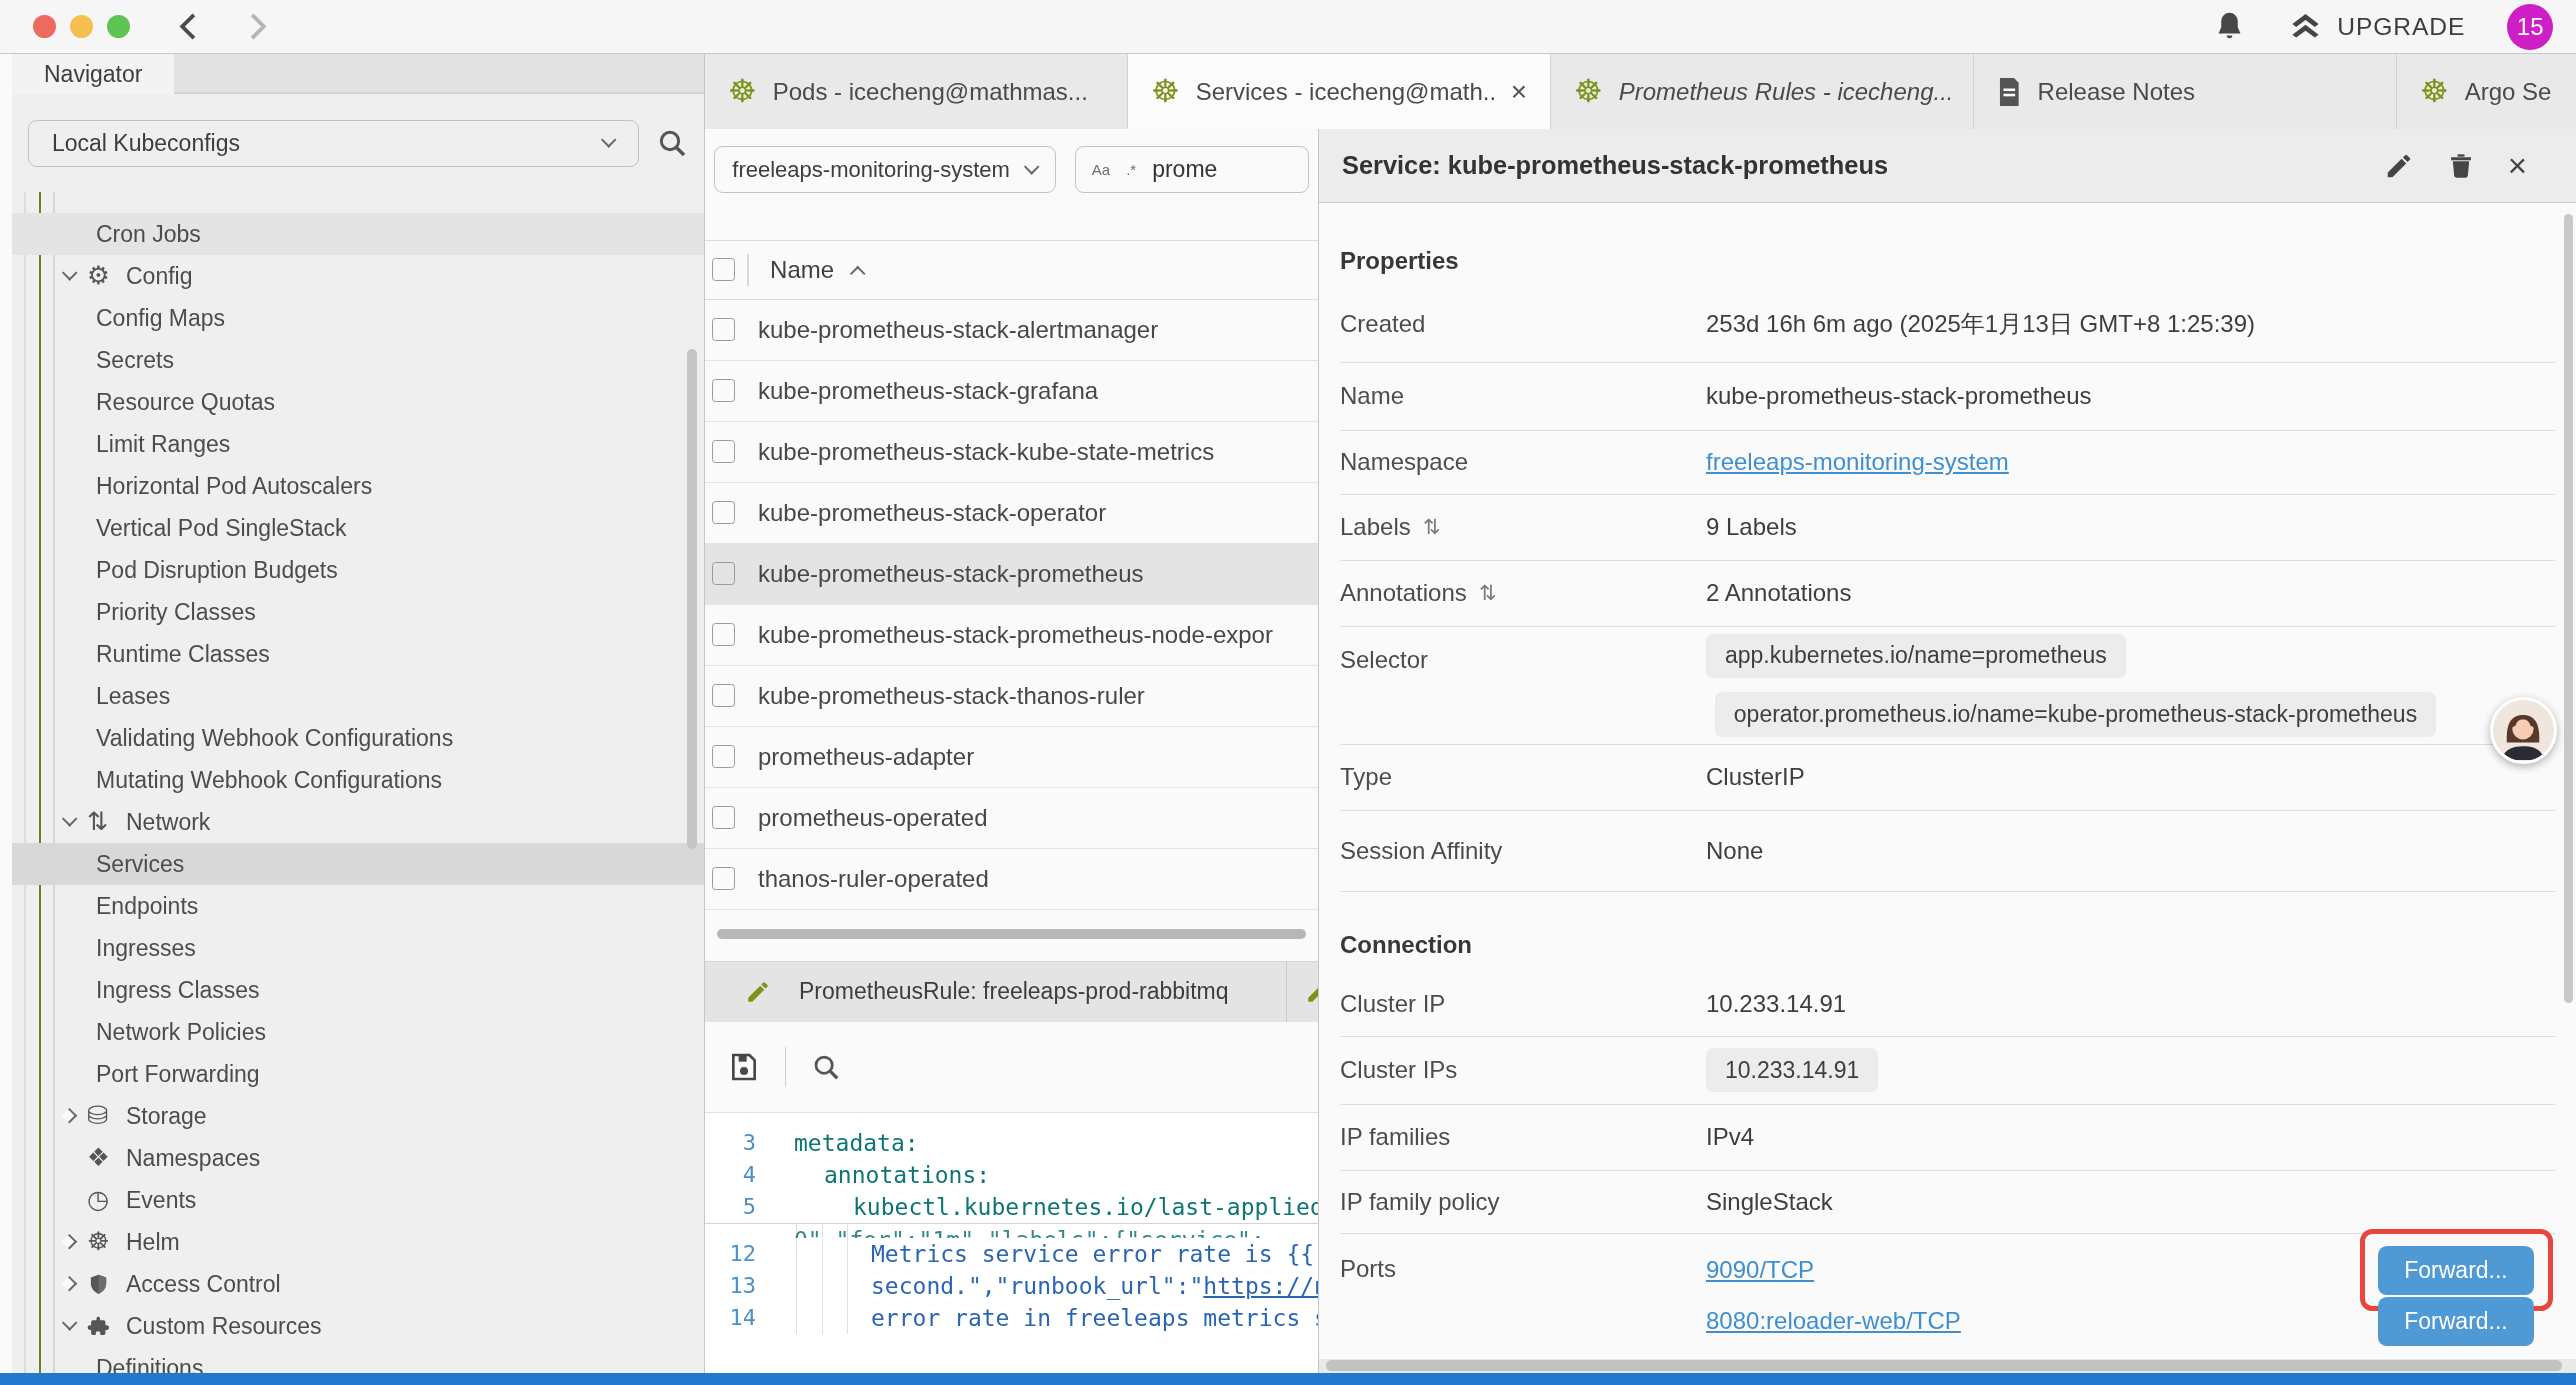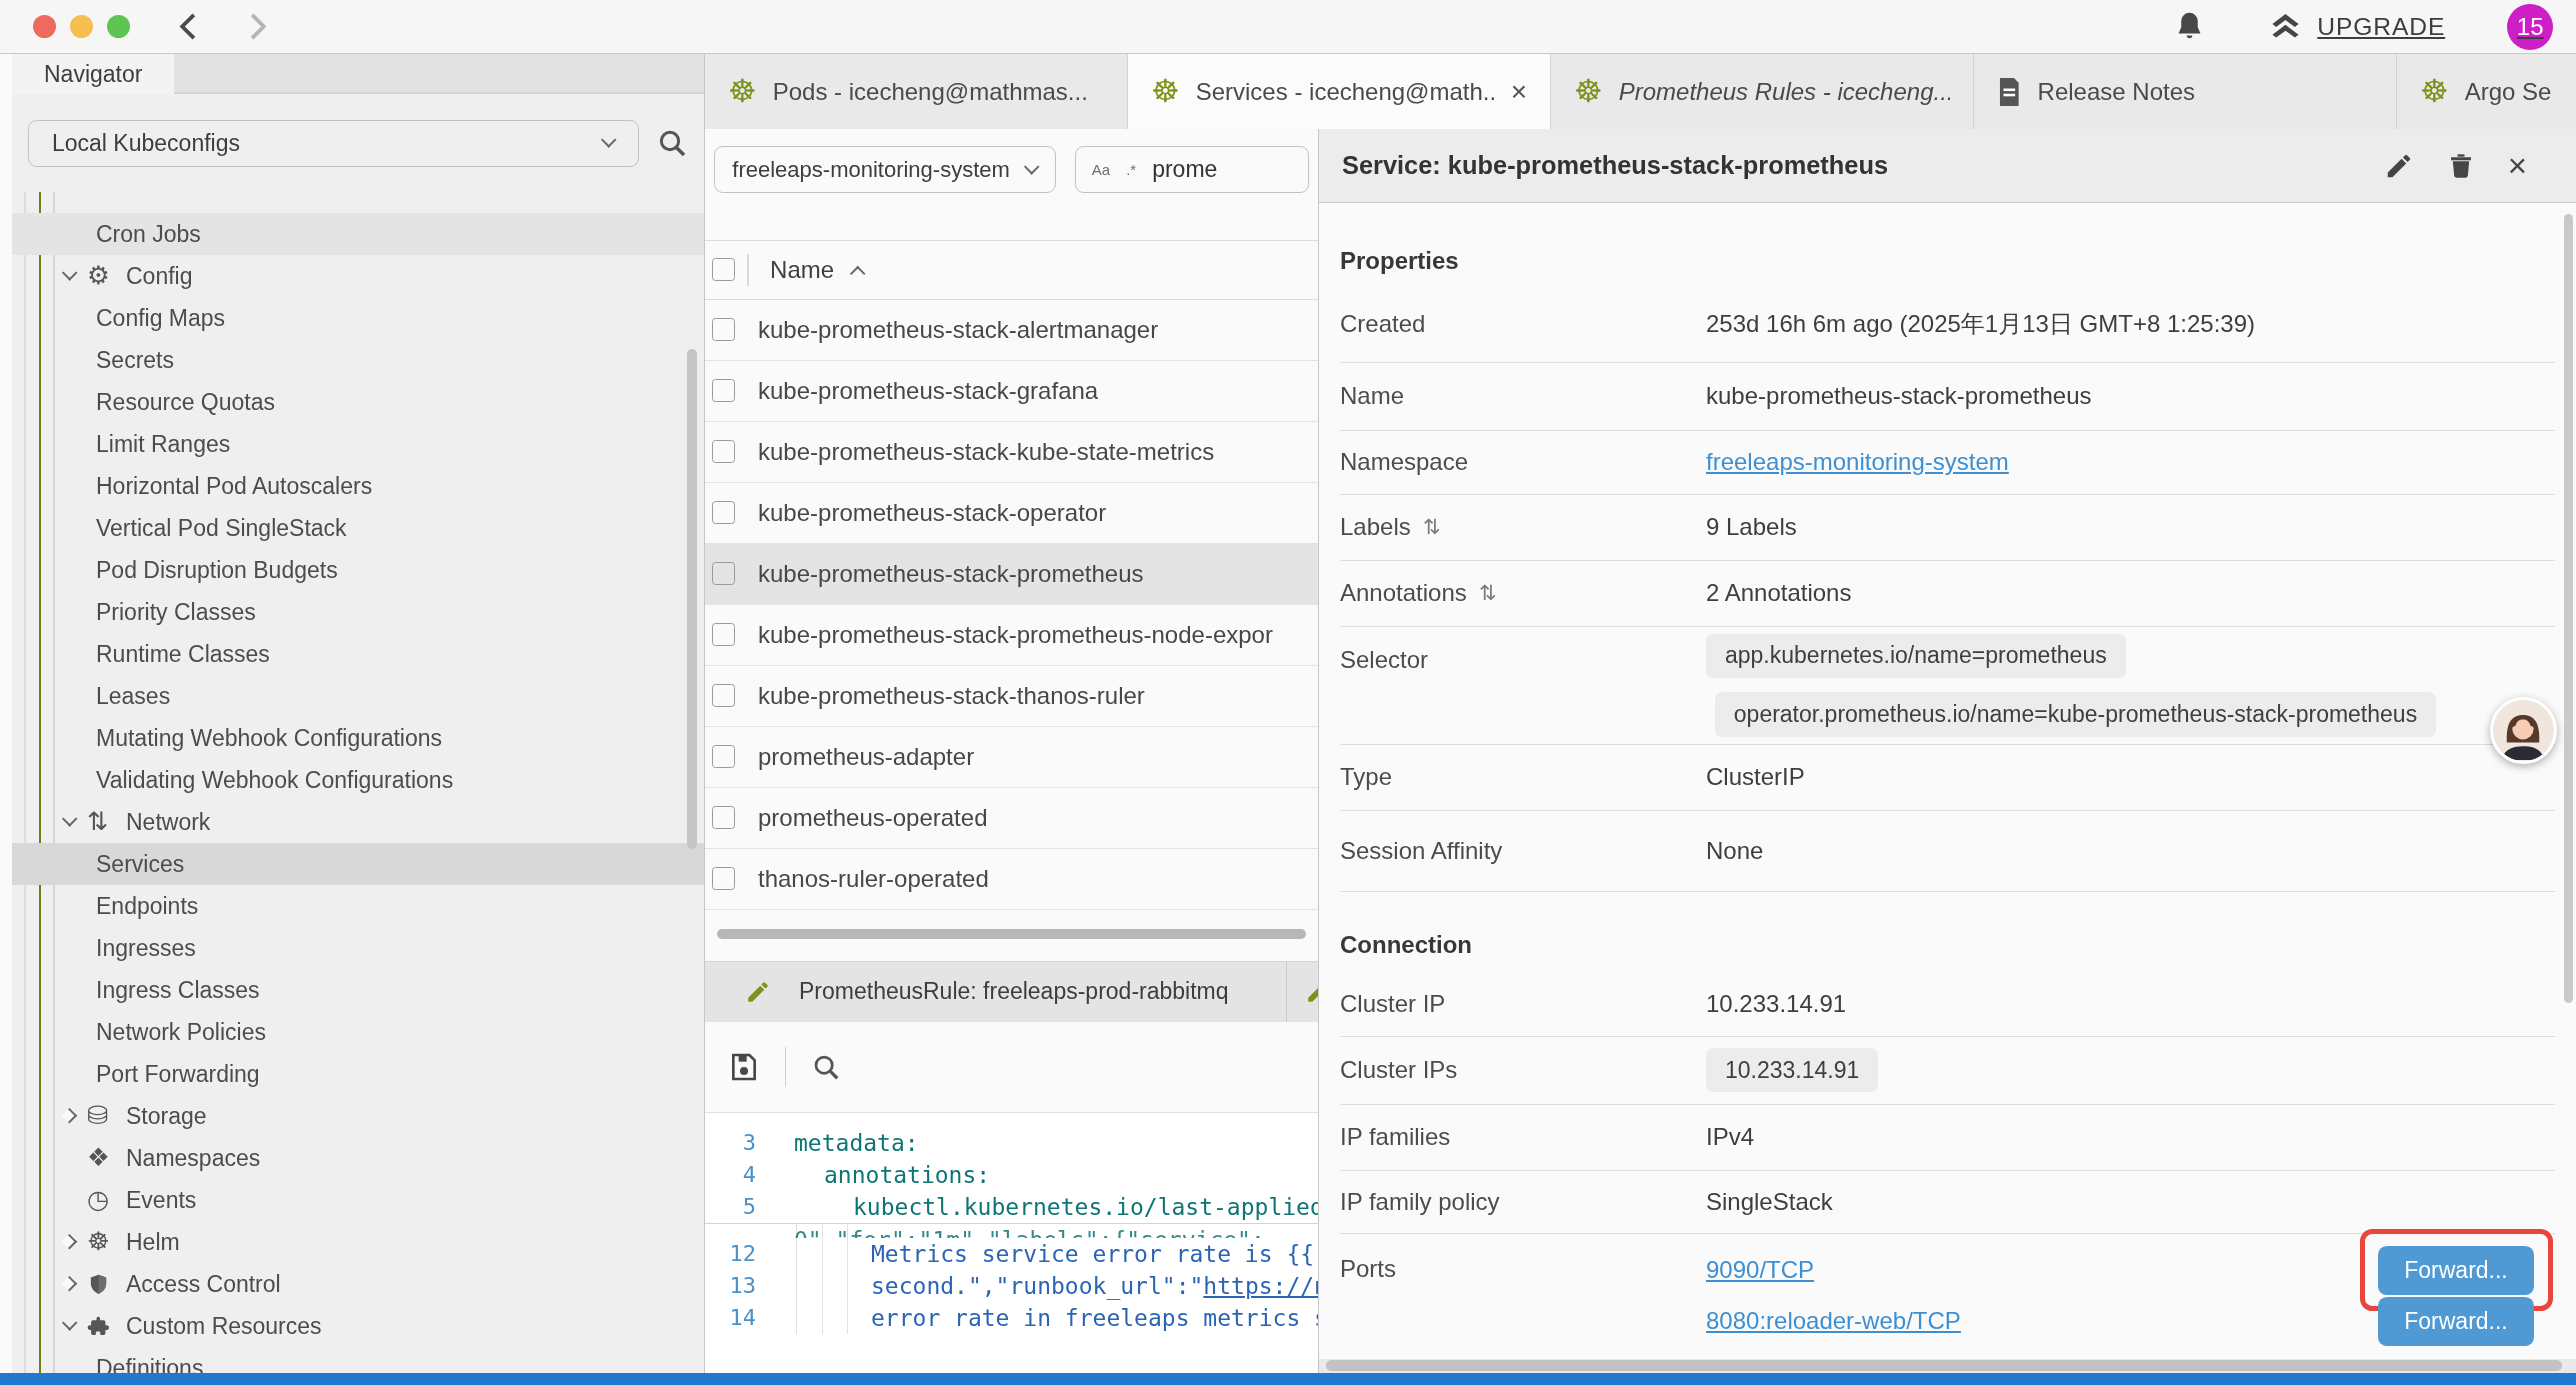--- a/index.html
+++ b/index.html
@@ -10,21 +10,21 @@
   html,body{width:2576px;height:1385px;overflow:hidden;}
   body{font-family:"Liberation Sans",sans-serif;background:#fafafa;color:#3e3e3e;}
   .app{position:relative;width:2576px;height:1385px;background:#fafafa;overflow:hidden;}
 
   
   .topbar{height:54px;background:#f6f6f6;border-bottom:1.8px solid #c9c9c9;display:flex;align-items:center;padding:0 21px;}
   .traffic{display:flex;gap:14px;margin-left:12.3px;}
   .light{width:23px;height:23px;border-radius:50%;}
   .light.red{background:#ee6a5e;} .light.yellow{background:#f4bf4f;} .light.green{background:#5fc454;}
   .nav-arrows{display:flex;gap:32px;margin-left:42px;}
-  .topbar-right{margin-left:auto;display:flex;align-items:center;gap:62px;text-decoration:underline;}
+  .topbar-right{margin-left:auto;display:flex;align-items:center;gap:42px;}
   .upgrade{display:flex;align-items:center;gap:14px;}
   .upgrade-label{font-size:24.6px;color:#3d3d3d;letter-spacing:0.9px;}
   .badge{width:46px;height:46px;border-radius:50%;background:var(--badge-magenta);color:#fff;
          display:flex;align-items:center;justify-content:center;font-size:24px;margin-right:1.8px;}
 
   
   .workspace{position:absolute;top:54px;left:0;right:0;bottom:12.3px;display:flex;padding-left:12px;}
 
   
   .left{width:693px;flex:none;background:#efefef;border-right:1.8px solid #c6c6c6;display:flex;flex-direction:column;position:relative;}
@@ -247,24 +247,24 @@
           <div class="trow leaf">
             <span class="tlabel">Priority Classes</span>
           </div>
           <div class="trow leaf">
             <span class="tlabel">Runtime Classes</span>
           </div>
           <div class="trow leaf">
             <span class="tlabel">Leases</span>
           </div>
           <div class="trow leaf">
+            <span class="tlabel">Validating Webhook Configurations</span>
+          </div>
+          <div class="trow leaf">
             <span class="tlabel">Mutating Webhook Configurations</span>
-          </div>
-          <div class="trow leaf">
-            <span class="tlabel">Validating Webhook Configurations</span>
           </div>
           <div class="trow group">
             <span class="chevcell">
               <span class="chev down"></span>
             </span>
             <span class="iconcell">
               <span class="g">⇅</span>
             </span>
             <span class="tlabel">Network</span>
           </div>

